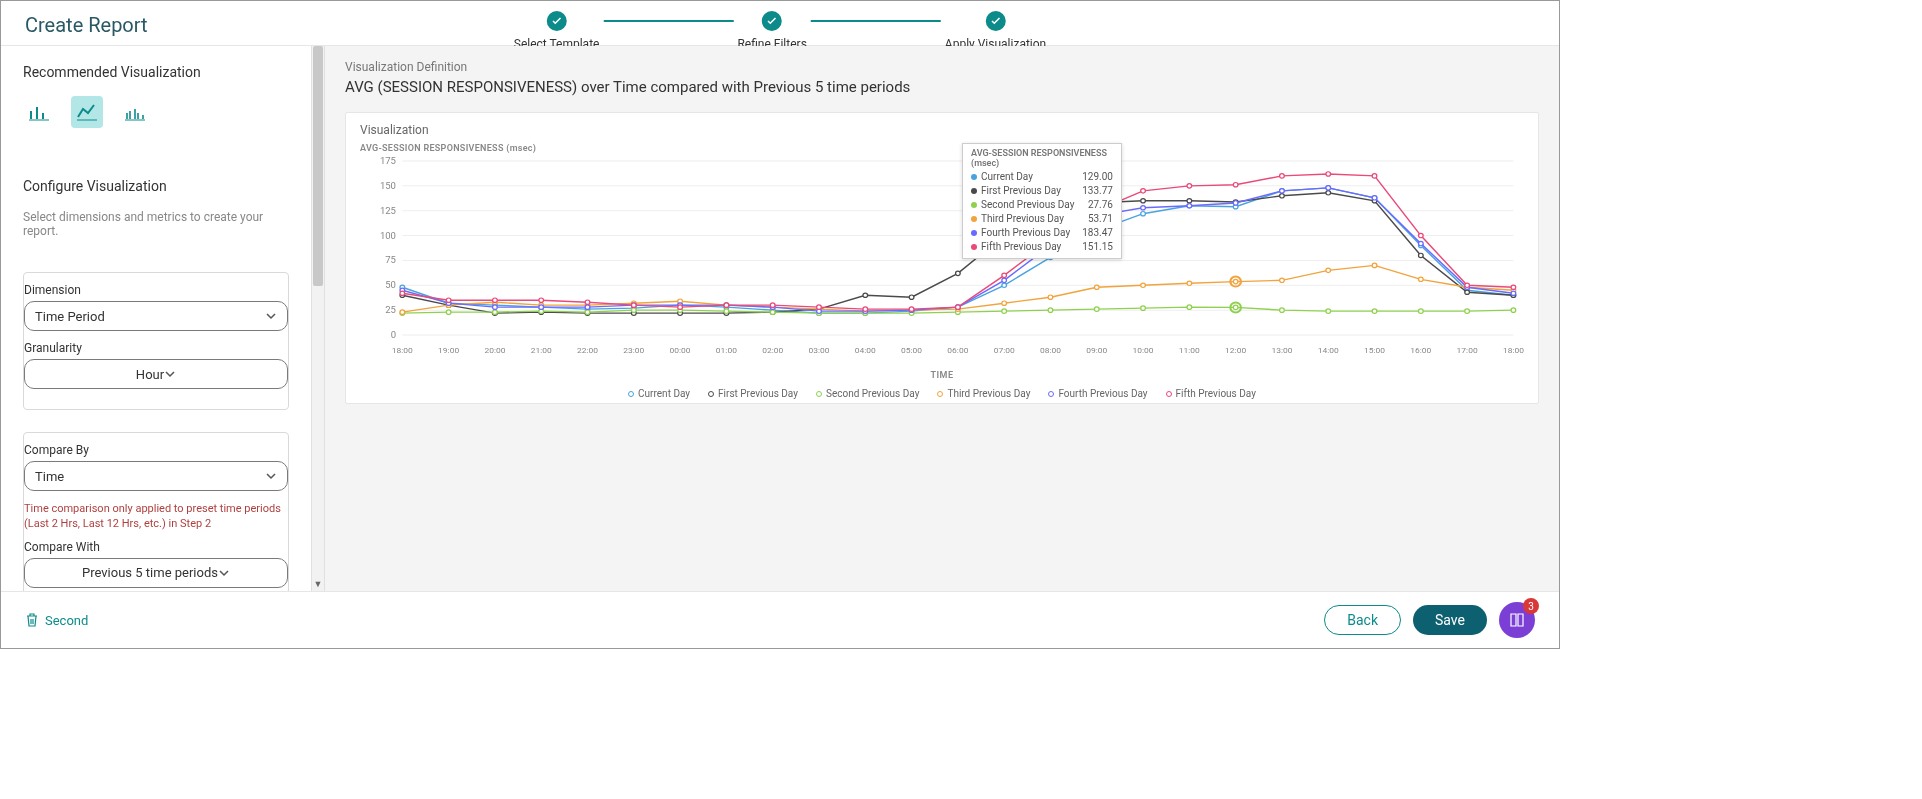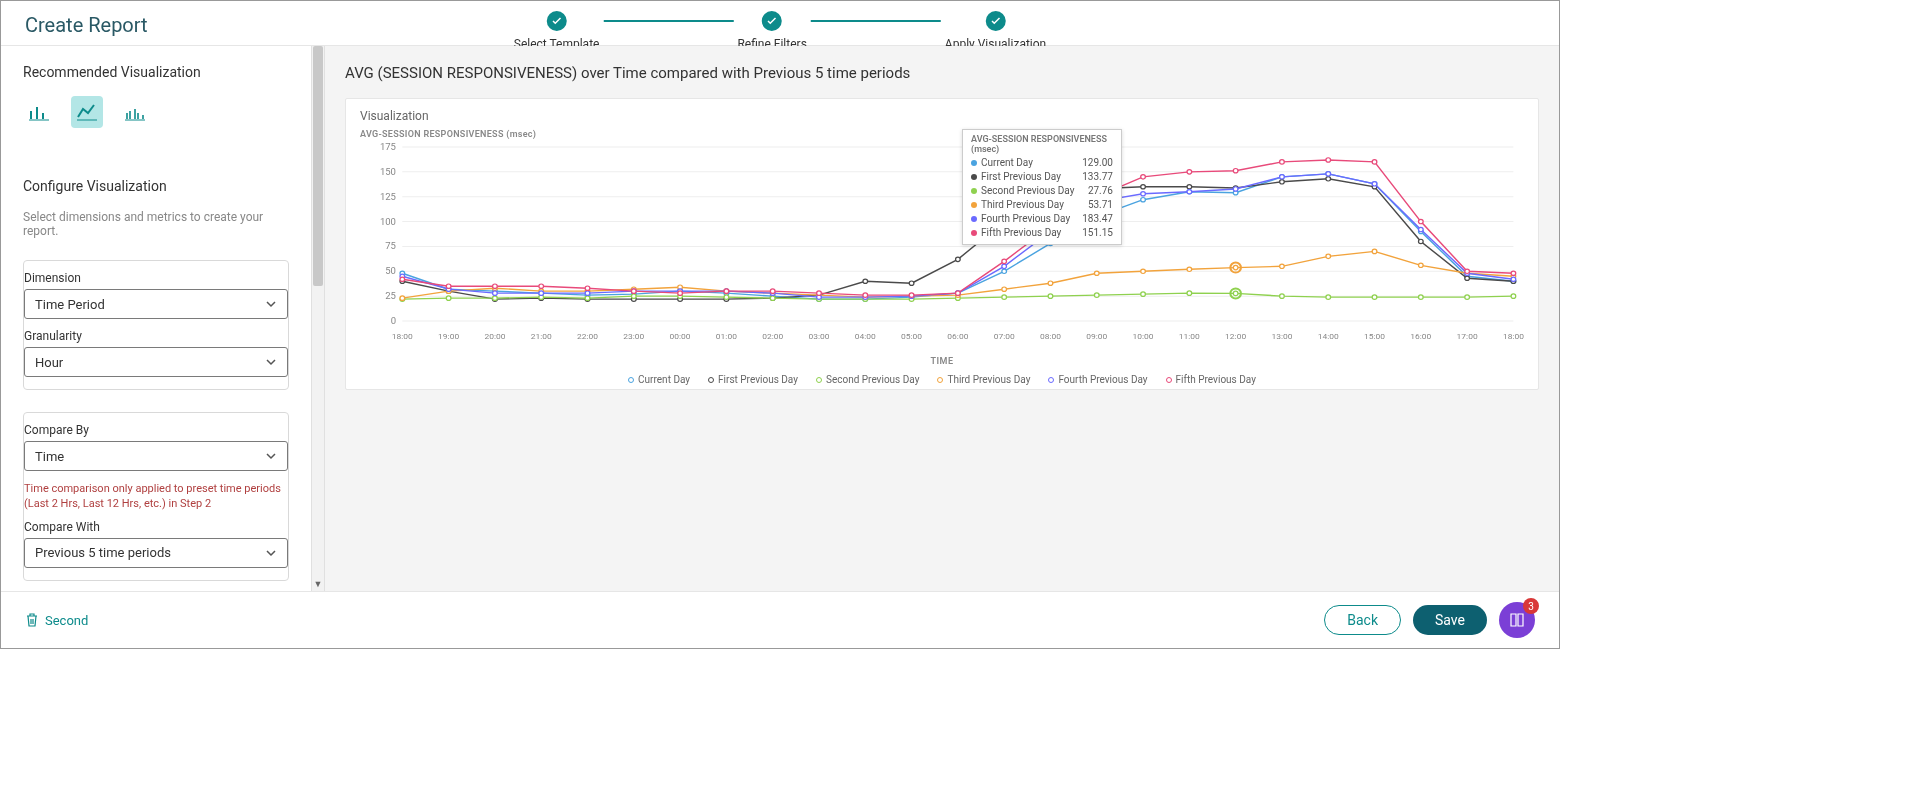--- a/index.html
+++ b/index.html
@@ -13,25 +13,25 @@
 .step-circle svg { width: 12px; height: 12px; }
 .step-label { font-size: 12px; color: #333; margin-top: 6px; }
 .step-line { width: 130px; height: 2px; background: #0d8b8b; margin: 0 4px; align-self: flex-start; margin-top: 9px; }
 .body { display: flex; flex: 1; overflow: hidden; }
 .sidebar { width: 310px; padding: 18px 22px; overflow-y: auto; display: flex; flex-direction: column; gap: 10px; }
 .sidebar h3 { font-size: 14px; font-weight: 400; color: #333; margin-bottom: 6px; }
 .viz-icons { display: flex; gap: 16px; margin-bottom: 12px; }
 .viz-icon { width: 32px; height: 32px; display: flex; align-items: center; justify-content: center; border-radius: 4px; cursor: pointer; color: #0d8b8b; }
 .viz-icon.selected { background: #b3e6e6; }
 .divider { height: 1px; background: #e0e0e0; margin: 6px 0 12px; }
-.sidebar-sub { font-size: 12px; color: #888; margin-bottom: 12px; }
+.sidebar-sub { font-size: 12px; color: #888; margin-bottom: 24px; }
 .field-group { border: 1px solid #d9d9d9; border-radius: 4px; padding: 10px 0 12px; margin-bottom: 12px; }
 .field-label { font-size: 12px; color: #333; margin-bottom: 4px; display: block; }
-.select { width: 100%; height: 30px; border: 1px solid #7a7a7a; border-radius: 3px; padding: 0 10px; display: flex; align-items: center; justify-content: space-between; background: #fff; cursor: pointer; margin-bottom: 10px; }
-.select:last-child { margin-bottom: 0; }
+.select { width: 100%; height: 30px; border: 1px solid #7a7a7a; border-radius: 10px; padding: 0 10px; display: flex; align-items: center; justify-content: space-between; background: #fff; cursor: pointer; margin-bottom: 10px; }
+.select:last-child { margin-bottom: 8px; justify-content: center; }
 .chev { width: 12px; height: 12px; }
 .warn-text { font-size: 11px; color: #b04040; line-height: 1.4; margin-bottom: 8px; }
 .scrollbar-col { width: 14px; background: #f2f2f2; position: relative; border-left: 1px solid #e0e0e0; border-right: 1px solid #e0e0e0; }
 .scroll-thumb { position: absolute; top: 0; left: 1px; right: 1px; height: 240px; background: #c8c8c8; border-radius: 2px; }
 .scroll-arrow { position: absolute; left: 0; right: 0; height: 14px; display: flex; align-items: center; justify-content: center; font-size: 9px; color: #666; }
 .scroll-arrow.bot { bottom: 0; }
 .main { flex: 1; background: #f4f4f4; padding: 14px 20px 4px; position: relative; }
 .def-label { font-size: 12px; color: #777; }
 .def-text { font-size: 15px; color: #333; margin: 4px 0 16px; }
 .viz-card { background: #fff; border: 1px solid #e6e6e6; border-radius: 2px; padding: 10px 14px 4px; }
@@ -157,20 +157,21 @@
         </div>
       </div>
     </div>
 
     <div class="scrollbar-col">
       <div class="scroll-thumb"></div>
       <div class="scroll-arrow bot">▼</div>
     </div>
 
     <div class="main">
+      <div class="def-label">Visualization Definition</div>
       <div class="def-text">AVG (SESSION RESPONSIVENESS) over Time compared with Previous 5 time periods</div>
 
       <div class="viz-card">
         <div class="viz-title">Visualization</div>
         <div class="chart-wrap">
           <div class="y-label">AVG-SESSION RESPONSIVENESS (msec)</div>
           <svg class="chart" id="chart-svg" viewBox="0 0 1100 210" preserveAspectRatio="none">
               <line x1="40" x2="1090" y1="180" y2="180" stroke="#eee" stroke-width="1"></line>
               <text x="34" y="183" text-anchor="end" font-size="9" fill="#888">0</text>
               <line x1="40" x2="1090" y1="155.14285714285714" y2="155.14285714285714" stroke="#eee" stroke-width="1"></line>

